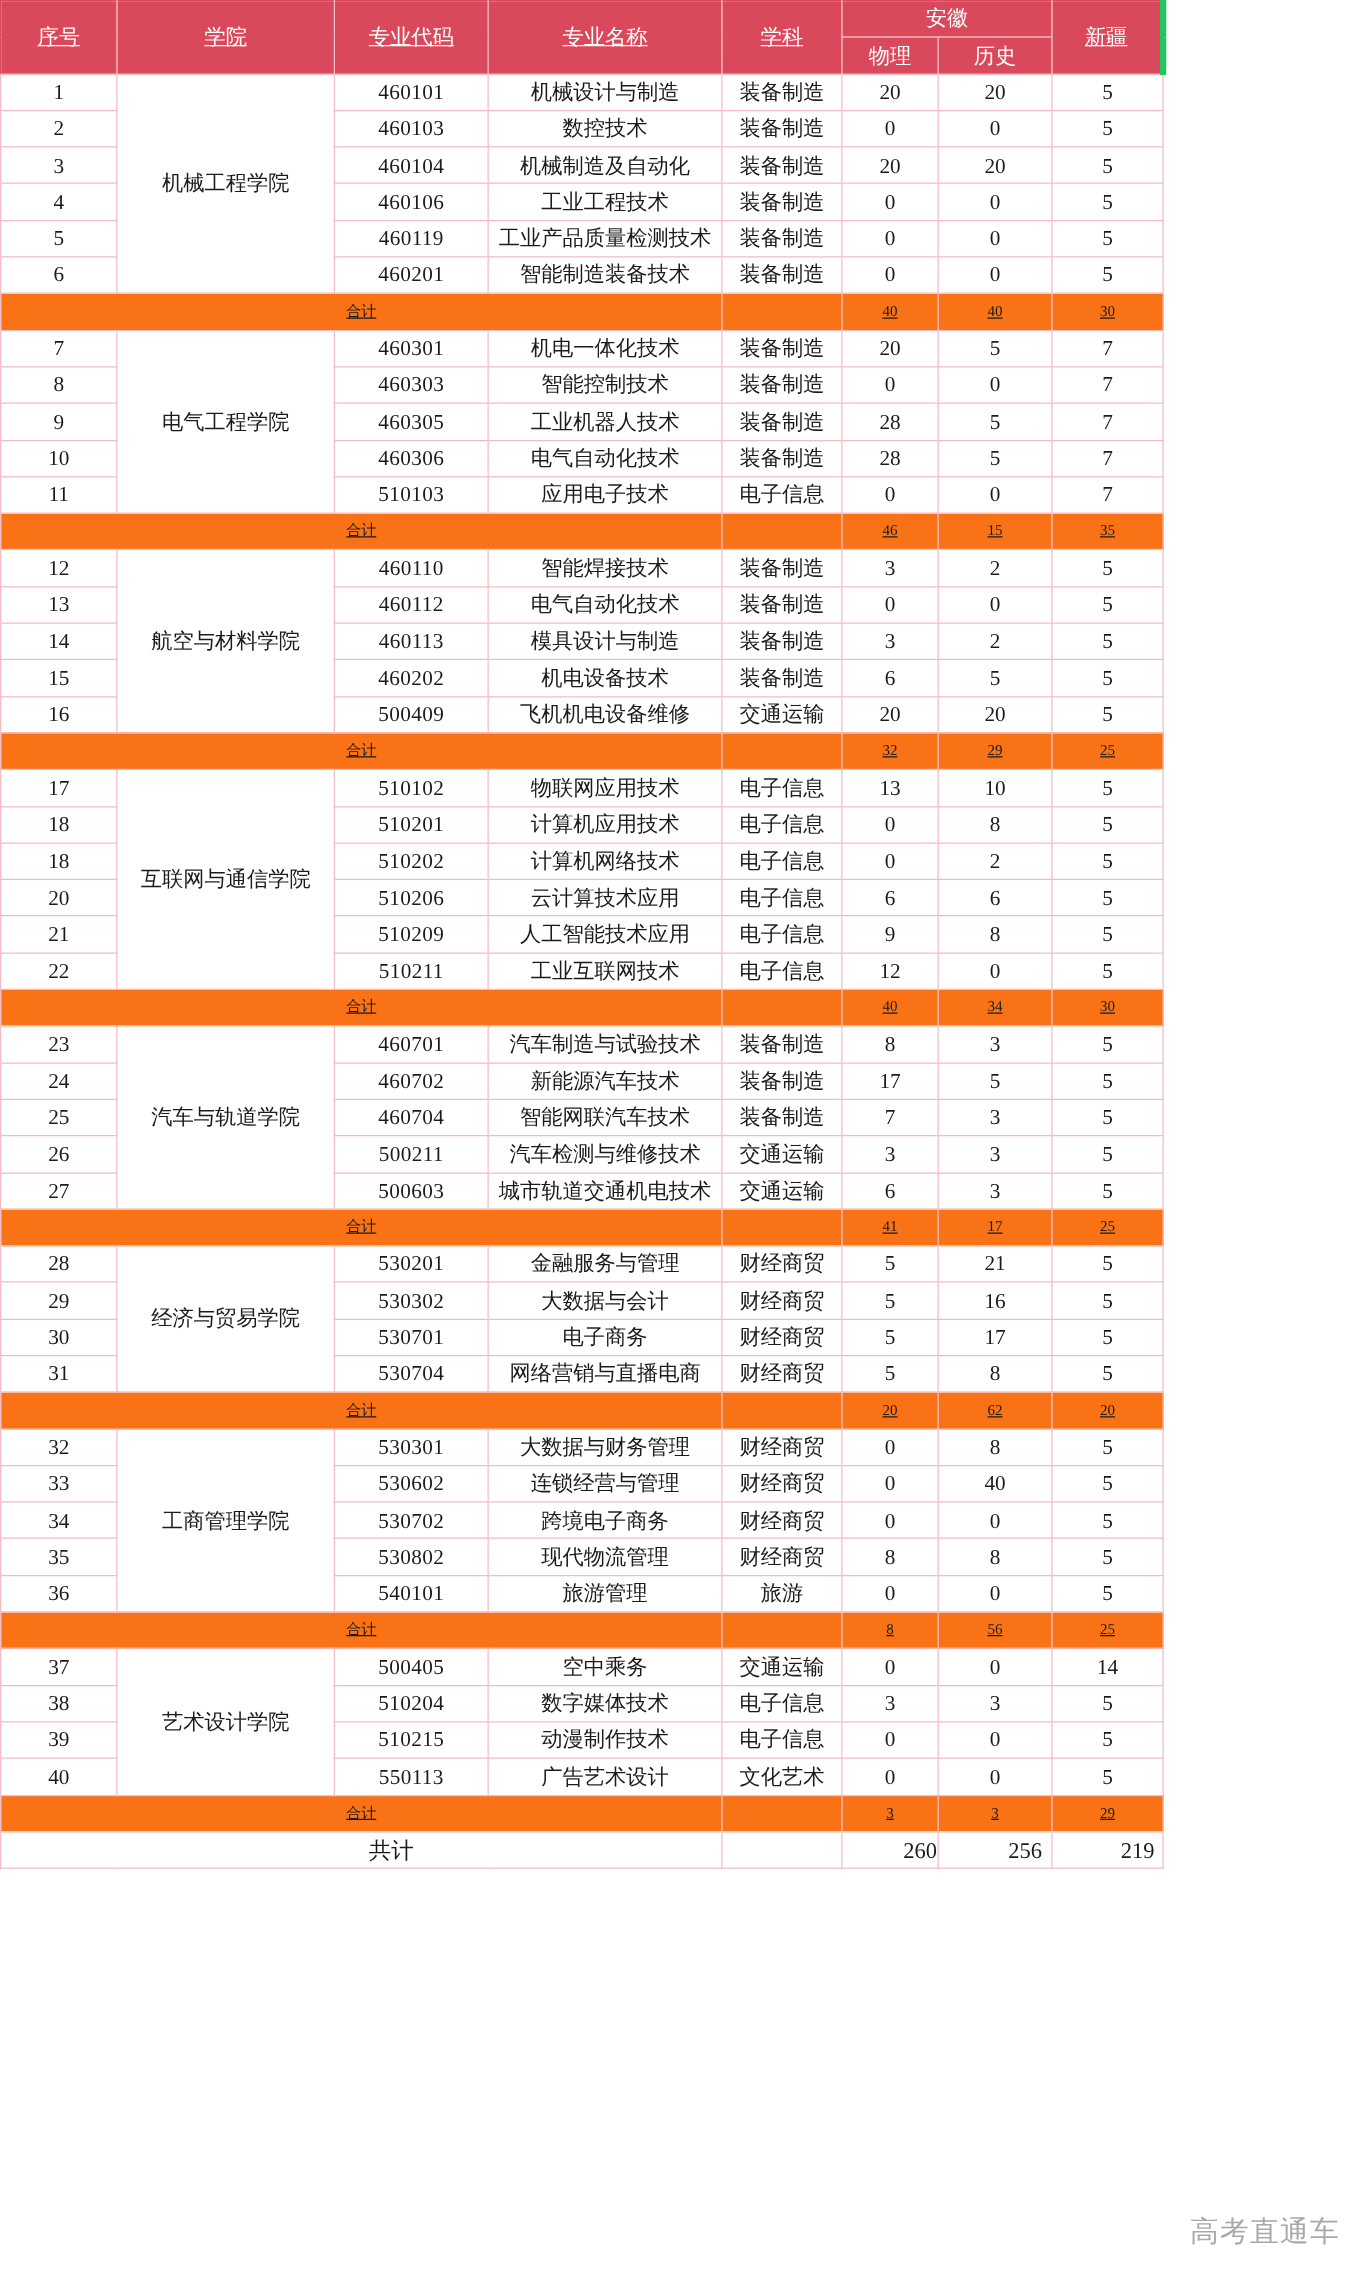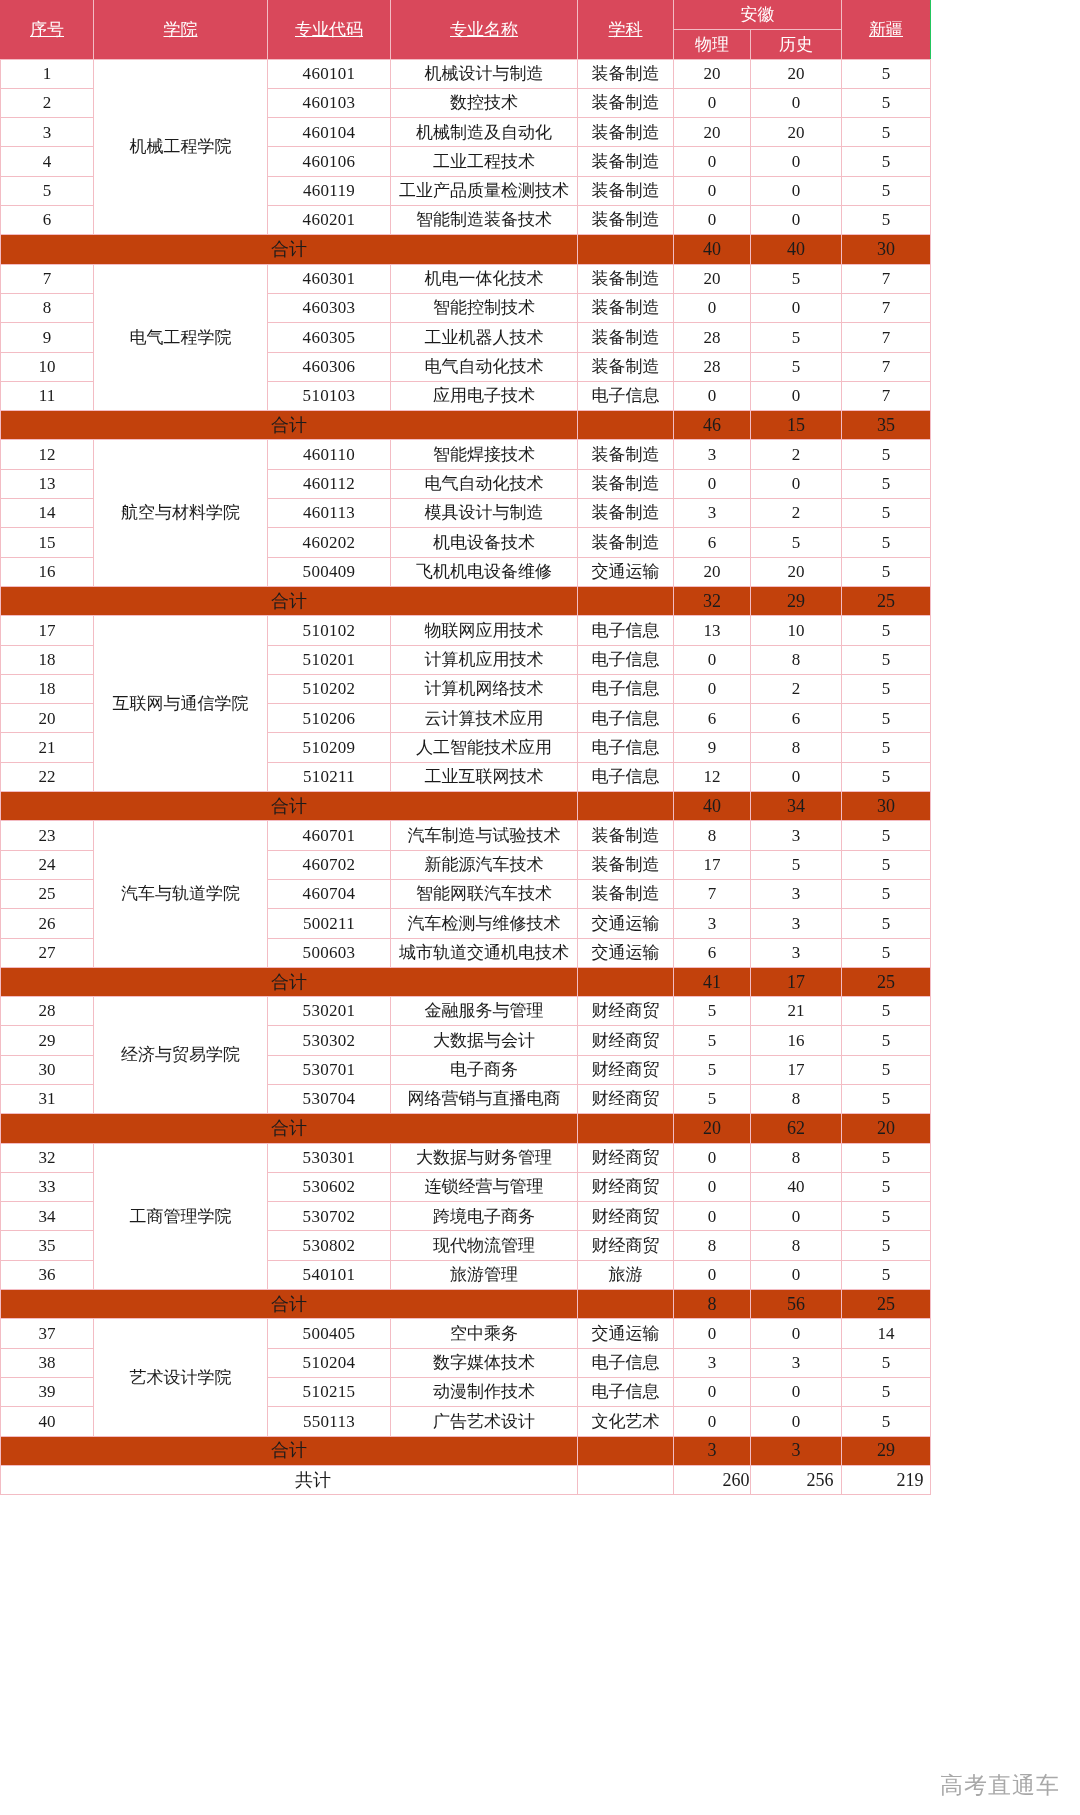--- a/index.html
+++ b/index.html
@@ -40,42 +40,43 @@
     background:#d9485b;
     color:#ffffff;
     font-size:19px;
     font-weight:normal;
     border:1px solid #e98f9d;
     height:29px;
   }
   thead th.tall{height:58px;text-decoration:underline;}
   thead th.outer{border-top:1px solid #d9485b;}
   thead tr:first-child th:first-child{border-left:1px solid #d9485b;}
-  thead tr:first-child th:last-child{border-right:1px solid #22c55e;}
+  thead tr:first-child th:last-child{border-right:5px solid #22c55e;}
 
   td.num{font-size:18px;}
   td.txt{font-size:18px;}
   td.seq{font-size:18px;}
   td.college{font-size:18px;}
   td.code{font-size:18px;letter-spacing:0.3px;}
 
   tr.subtotal td{
-    background:#c2410c;
-    font-size:18px;
+    background:#f97316;
+    font-size:12px;
+    text-decoration:underline;
   }
   tr.grand td{
     background:#ffffff;
     font-size:18px;
     padding-left:48px;
   }
   td.sub-label{font-size:18px;}
 
   .watermark{
     position:absolute;
-    right:20px;
+    right:8px;
     bottom:14px;
     font-family:Liberation Serif, serif;
     font-size:23px;
     color:#9a9a9a;
     opacity:.85;
     letter-spacing:1px;
     pointer-events:none;
   }
 </style>
 </head>

